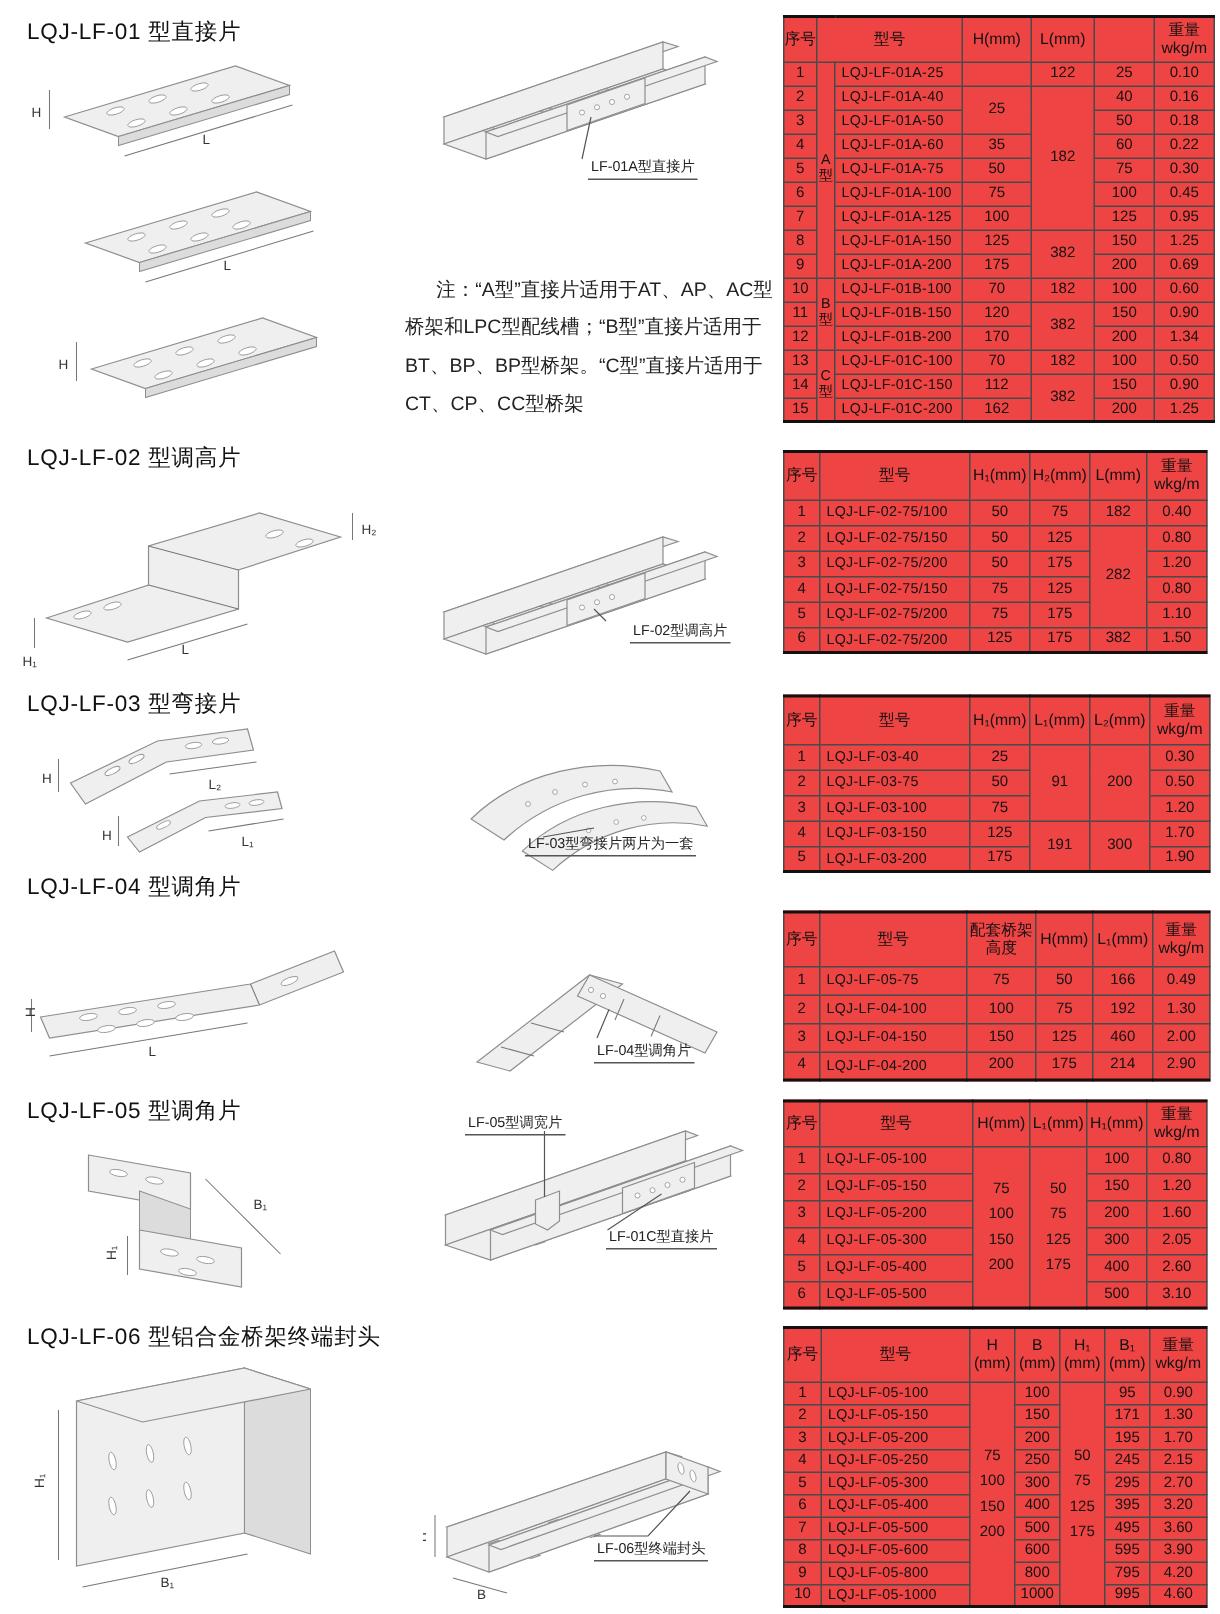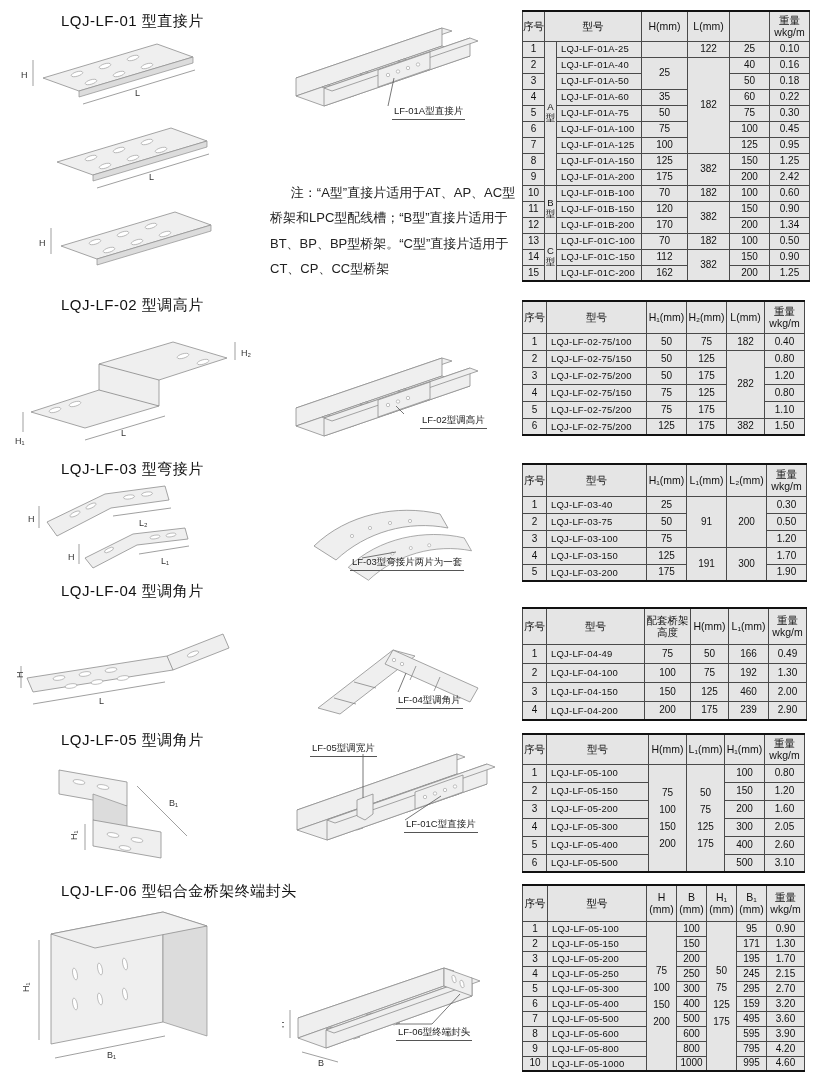--- a/index.html
+++ b/index.html
@@ -2,24 +2,24 @@
 <html><head>
 <meta charset="utf-8">
 <style>
   html,body{margin:0;padding:0;}
   body{
     width:813px;height:1076px;position:relative;background:#ffffff;
     font-family:"Liberation Sans","DejaVu Sans",sans-serif;color:#1a1a1a;
     overflow:hidden;
   }
   .abs{position:absolute;}
-  .section-title{font-size:15px;color:#111;letter-spacing:.5px;white-space:nowrap;margin-left:43px;}
+  .section-title{font-size:15px;color:#111;letter-spacing:.5px;white-space:nowrap;}
   .note{font-size:13px;line-height:1.95;width:252px;color:#222;text-indent:1.6em;}
   .callout{font-size:9.5px;color:#222;white-space:nowrap;border-bottom:1px solid #555;padding:0 2px 1px 2px;}
-  table.spec{border-collapse:collapse;table-layout:fixed;background:#e5e5e5;
+  table.spec{border-collapse:collapse;table-layout:fixed;background:#ef4444;
     border:1px solid #333;border-top:2px solid #111;border-bottom:2px solid #111;}
   table.spec th,table.spec td{
     border:1px solid #4a4a4a;text-align:center;padding:0;
     font-size:10px;line-height:1.2;white-space:pre-line;overflow:hidden;color:#111;
   }
   table.spec th{font-size:10.5px;font-weight:normal;}
   table.spec td.model{text-align:left;padding-left:4px;font-size:9.5px;letter-spacing:.2px;}
   table.spec td.grp{font-size:9.5px;line-height:1.15;padding:0;}
   table.spec td.stack{line-height:17px;}
   table.spec thead tr{height:32px;}
@@ -362,21 +362,21 @@
           <td>125</td>
           <td rowspan="2">382</td>
           <td>150</td>
           <td>1.25</td>
         </tr>
         <tr>
           <td>9</td>
           <td class="model">LQJ-LF-01A-200</td>
           <td>175</td>
           <td>200</td>
-          <td>2.42</td>
+          <td>0.69</td>
         </tr>
         <tr>
           <td>10</td>
           <td rowspan="3" class="grp">B
 型</td>
           <td class="model">LQJ-LF-01B-100</td>
           <td>70</td>
           <td>182</td>
           <td>100</td>
           <td>0.60</td>
@@ -571,21 +571,21 @@
 高度</th>
           <th>H(mm)</th>
           <th>L₁(mm)</th>
           <th>重量
 wkg/m</th>
         </tr>
       </thead>
       <tbody>
         <tr>
           <td>1</td>
-          <td class="model">LQJ-LF-04-49</td>
+          <td class="model">LQJ-LF-05-75</td>
           <td>75</td>
           <td>50</td>
           <td>166</td>
           <td>0.49</td>
         </tr>
         <tr>
           <td>2</td>
           <td class="model">LQJ-LF-04-100</td>
           <td>100</td>
           <td>75</td>
@@ -598,21 +598,21 @@
           <td>150</td>
           <td>125</td>
           <td>460</td>
           <td>2.00</td>
         </tr>
         <tr>
           <td>4</td>
           <td class="model">LQJ-LF-04-200</td>
           <td>200</td>
           <td>175</td>
-          <td>239</td>
+          <td>214</td>
           <td>2.90</td>
         </tr>
       </tbody>
     </table>
 </div>
 <div class="abs" style="left:522px;top:733px">
   <table class="spec rh18 hh30" style="width: 282px;">
       <colgroup>
         <col style="width: 24px;">
         <col style="width: 102px;">
@@ -748,21 +748,21 @@
           <td>5</td>
           <td class="model">LQJ-LF-05-300</td>
           <td>300</td>
           <td>295</td>
           <td>2.70</td>
         </tr>
         <tr>
           <td>6</td>
           <td class="model">LQJ-LF-05-400</td>
           <td>400</td>
-          <td>159</td>
+          <td>395</td>
           <td>3.20</td>
         </tr>
         <tr>
           <td>7</td>
           <td class="model">LQJ-LF-05-500</td>
           <td>500</td>
           <td>495</td>
           <td>3.60</td>
         </tr>
         <tr>

